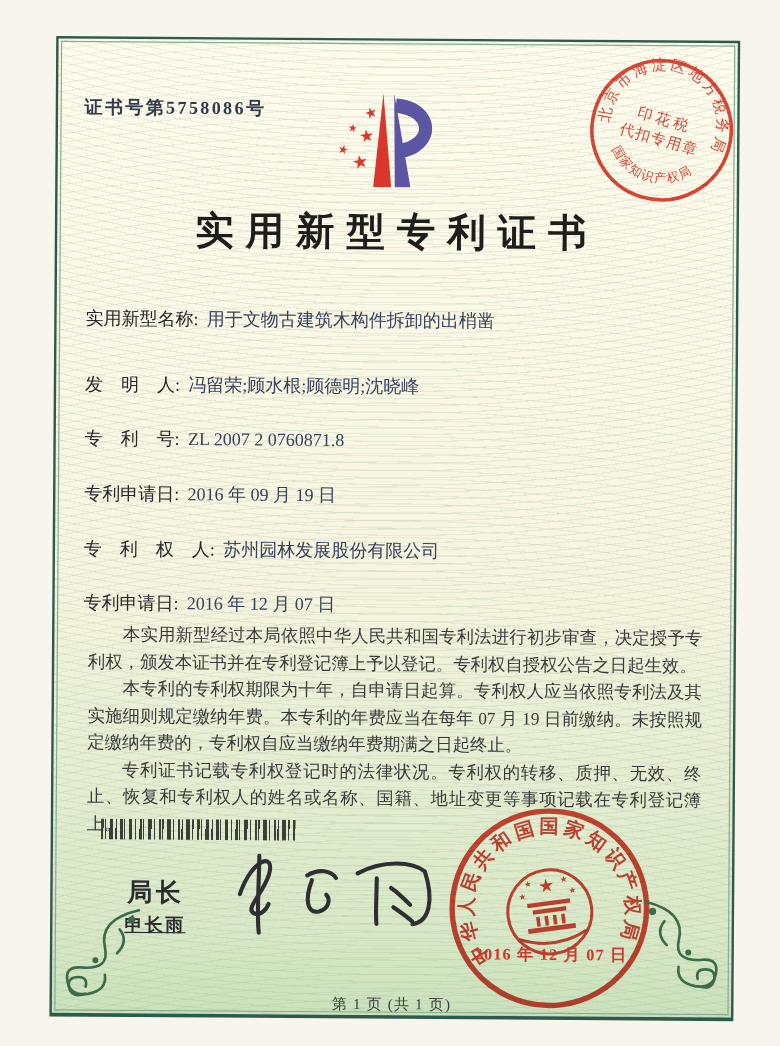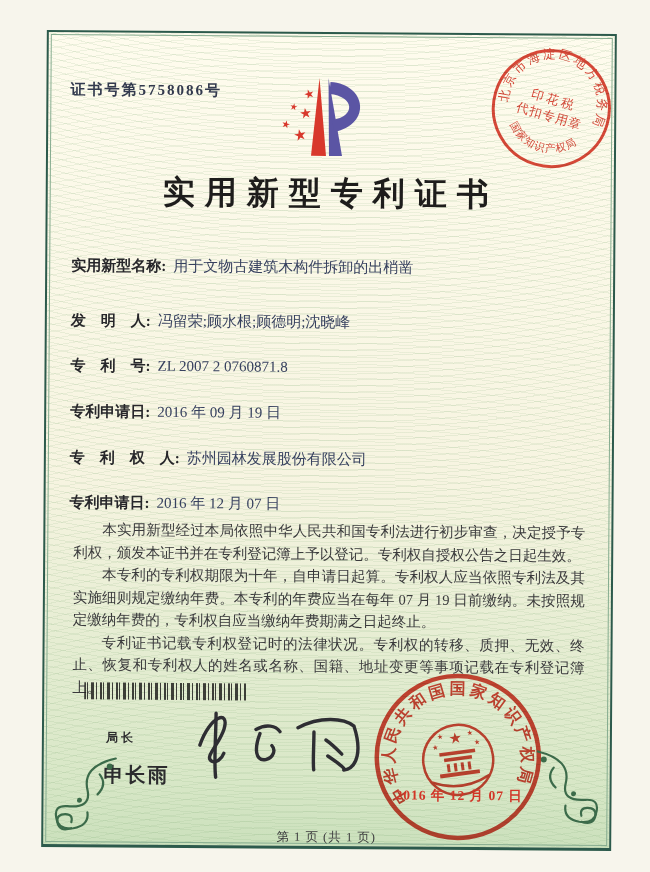--- a/index.html
+++ b/index.html
@@ -28,39 +28,39 @@
   .logo{position:absolute;left:222px;top:38px;}
   .stamp-top{position:absolute;left:436px;top:6px;mix-blend-mode:multiply;opacity:.92;}
   .title{
     position:absolute;left:0;right:0;top:138px;text-align:center;
     font-size:32px;font-weight:bold;letter-spacing:10px;color:#1e1d1c;
   }
   .field{
     position:absolute;left:24px;right:26px;font-size:15px;color:#2f2f33;
     white-space:nowrap;
   }
-  .field .lbl{font-weight:700;color:#26262a;margin-top:38px;}
+  .field .lbl{font-weight:400;color:#26262a;margin-top:38px;}
   .field .val{margin-left:7px;color:#37415f;}
   .f1{top:224px}.f2{top:279px}.f3{top:324px}.f4{top:370px}.f5{top:416px}.f6{top:461px}
   .body-text{
     position:absolute;left:28px;right:26px;top:486px;
     font-size:14.5px;line-height:22.5px;color:#3a3a3c;text-align:justify;
   }
   .body-text p{margin:0;text-indent:2em;}
   .barcode{
     position:absolute;left:40px;top:650px;width:162px;height:17px;
     background:repeating-linear-gradient(90deg,
       #20201e 0 2px,transparent 2px 3px,
       #20201e 3px 4px,transparent 4px 7px,
       #20201e 7px 10px,transparent 10px 12px,
       #20201e 12px 13px,transparent 13px 16px);
     opacity:.85;
   }
-  .signer-title{position:absolute;left:62px;top:697px;font-size:12px;color:#2c2c2e;font-weight:600;letter-spacing:3px;}
-  .signer-name{position:absolute;left:60px;top:729px;font-size:20px;color:#2c2c2e;font-weight:600;letter-spacing:2px;}
+  .signer-title{position:absolute;left:62px;top:697px;font-size:21px;color:#2c2c2e;font-weight:600;letter-spacing:3px;}
+  .signer-name{position:absolute;left:60px;top:729px;font-size:15px;color:#2c2c2e;font-weight:600;letter-spacing:2px;text-decoration:underline;}
   .signature{position:absolute;left:142px;top:672px;}
   .stamp-bottom{position:absolute;left:322px;top:630px;mix-blend-mode:multiply;opacity:.93;}
   .stamp-date{
     position:absolute;left:352px;top:752px;font-size:13.5px;color:#d23527;
     letter-spacing:1px;font-weight:600;z-index:5;
   }
   .footer{
     position:absolute;left:0;right:0;top:795px;text-align:center;
     font-size:12.5px;color:#3b3b3d;letter-spacing:1px;
   }

